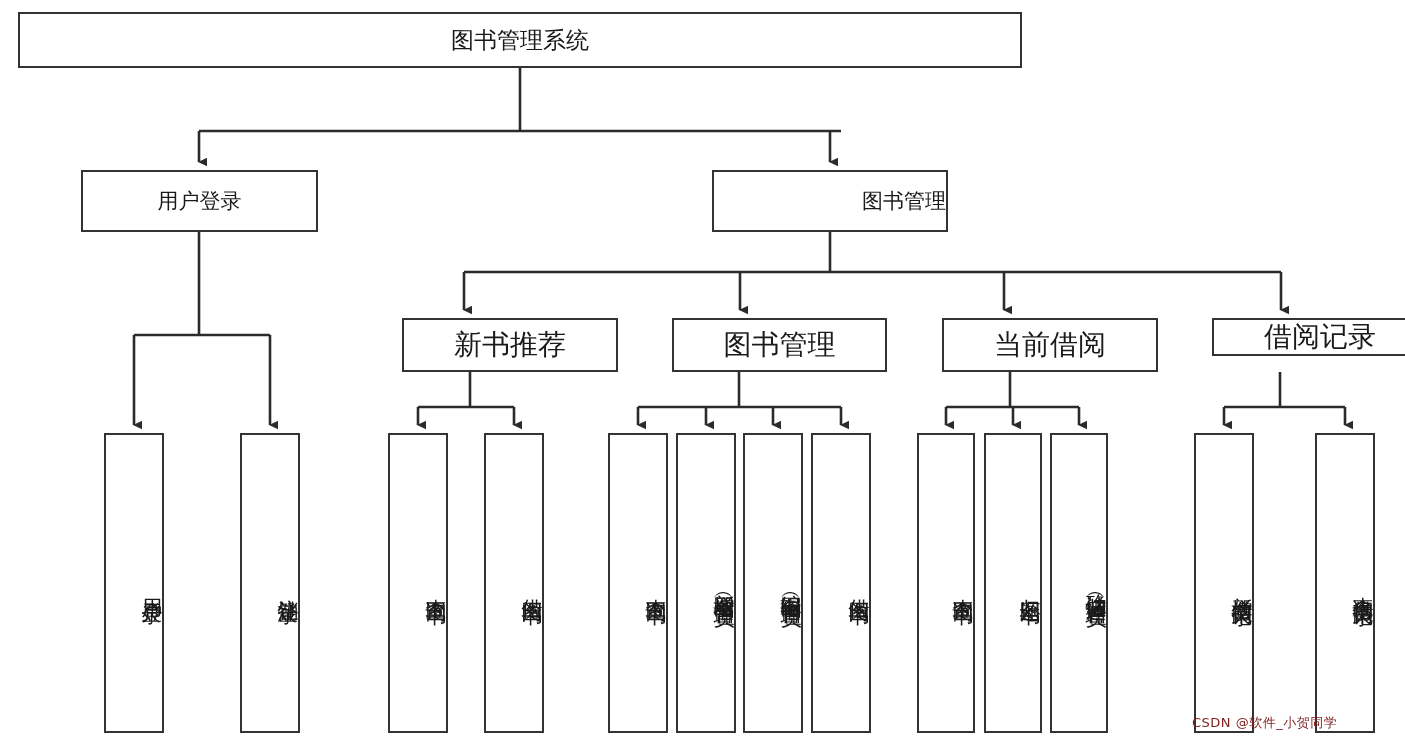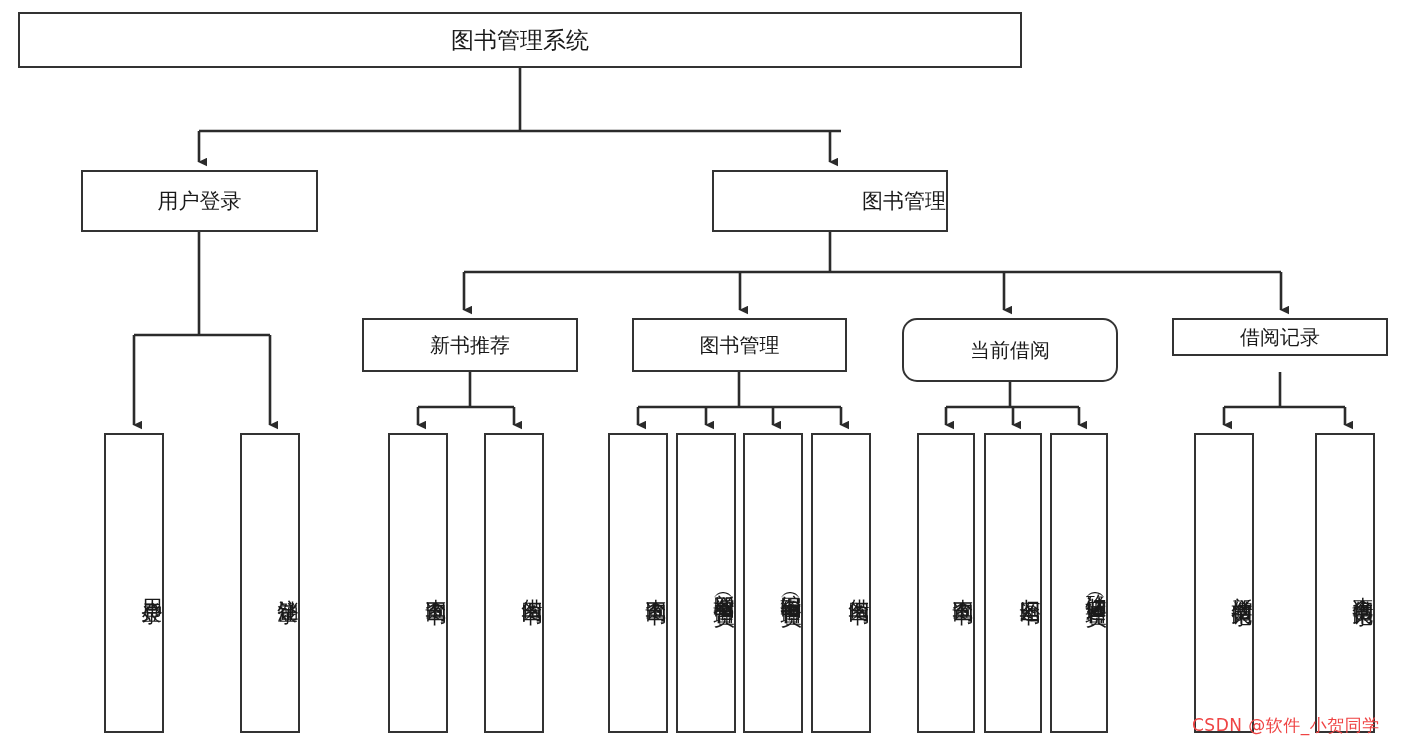--- a/index.html
+++ b/index.html
@@ -34,40 +34,41 @@
     justify-content: center;
     color: #1a1a1a;
   }
   .node-box.level0 {
     font-size: 23px;
   }
   .node-box.level1 {
     font-size: 21px;
   }
   .node-box.level2 {
-    font-size: 20px;
+    font-size: 28px;
+    margin-left: 40px;
   }
   .node-box.leaf {
     font-size: 21px;
     writing-mode: vertical-rl;
     text-orientation: upright;
     letter-spacing: 2px;
     line-height: 1.0;
     padding-top: 6px;
     align-items: flex-start;
     justify-content: center;
     white-space: nowrap;
   }
   .node-label {
     display: block;
   }
   .watermark {
     position: absolute;
-    font-size: 17px;
-    color: #ef4444;
+    font-size: 13px;
+    color: #7f1d1d;
     white-space: nowrap;
     letter-spacing: 0.5px;
   }
 </style>
 </head>
 <body>
 
 <div id="diagram-root">
 
   <svg id="tree-svg" viewBox="0 0 1405 747" xmlns="http://www.w3.org/2000/svg">
@@ -142,21 +143,21 @@
   <div class="node-box level1" id="node-l1-1" style="left: 712px; top: 170px; width: 236px; height: 62px; justify-content: flex-end;">
     <span class="node-label">图书管理</span>
   </div>
 
   <div class="node-box level2" id="node-l2-0" style="left: 362px; top: 318px; width: 216px; height: 54px;">
     <span class="node-label">新书推荐</span>
   </div>
   <div class="node-box level2" id="node-l2-1" style="left: 632px; top: 318px; width: 215px; height: 54px;">
     <span class="node-label">图书管理</span>
   </div>
-  <div class="node-box level2" id="node-l2-2" style="left: 902px; top: 318px; width: 216px; height: 64px; border-radius: 15px;">
+  <div class="node-box level2" id="node-l2-2" style="left: 902px; top: 318px; width: 216px; height: 54px;">
     <span class="node-label">当前借阅</span>
   </div>
   <div class="node-box level2" id="node-l2-3" style="left: 1172px; top: 318px; width: 216px; height: 38px;">
     <span class="node-label">借阅记录</span>
   </div>
 
   <div class="node-box leaf" id="node-leaf-0" style="left: 104px; top: 433px; width: 60px; height: 300px;">
     <span class="node-label">用户登录</span>
   </div>
   <div class="node-box leaf" id="node-leaf-1" style="left: 240px; top: 433px; width: 60px; height: 300px;">

